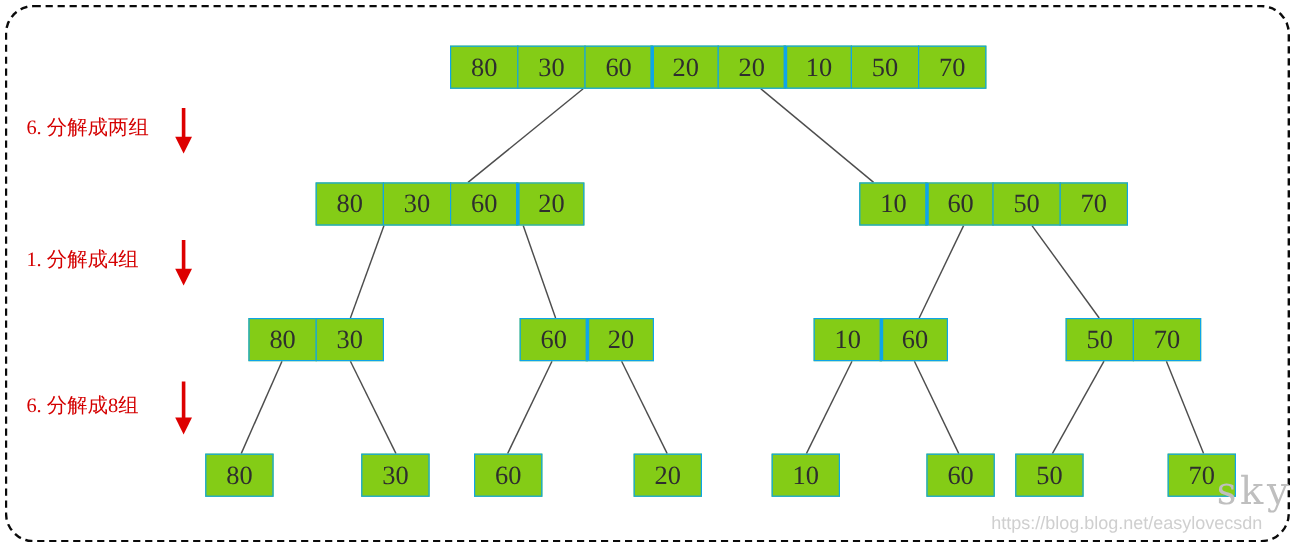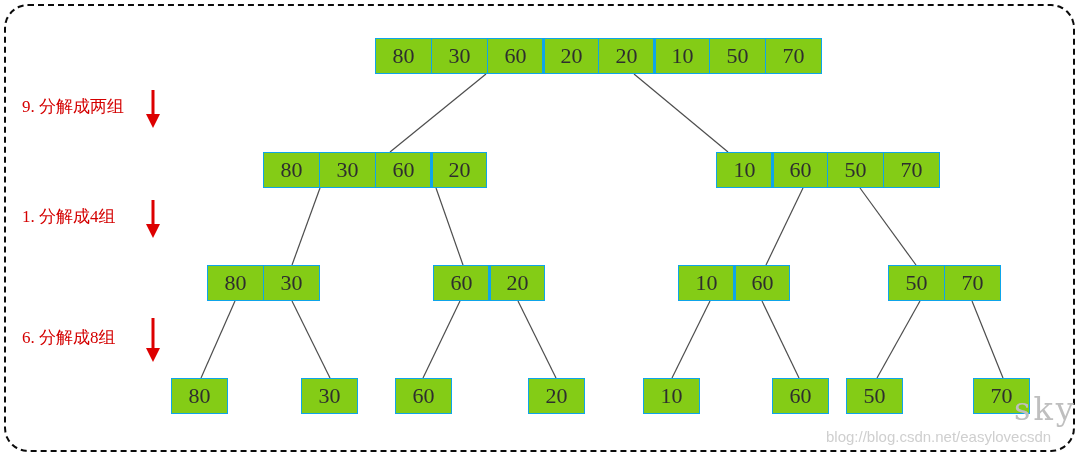--- a/index.html
+++ b/index.html
@@ -72,21 +72,21 @@
       <line x1="292" y1="301" x2="330" y2="378"></line>
       <line x1="460" y1="301" x2="423" y2="378"></line>
       <line x1="518" y1="301" x2="556" y2="378"></line>
       <line x1="710" y1="301" x2="672" y2="378"></line>
       <line x1="762" y1="301" x2="799" y2="378"></line>
       <line x1="920" y1="301" x2="877" y2="378"></line>
       <line x1="972" y1="301" x2="1003" y2="378"></line>
     </g>
   </svg>
 
-  <div class="step-label" style="left:22px; top:95px">9. 分解成两组</div>
+  <div class="step-label" style="left:22px; top:95px">6. 分解成两组</div>
   <svg class="down-arrow" style="left:145px; top:89px" width="16" height="40" xmlns="http://www.w3.org/2000/svg">
     <line x1="8" y1="1" x2="8" y2="26" stroke="#dd0000" stroke-width="3"></line>
     <polygon points="1,25 15,25 8,39" fill="#dd0000"></polygon>
   </svg>
 
   <div class="step-label" style="left:22px; top:205px">1. 分解成4组</div>
   <svg class="down-arrow" style="left:145px; top:199px" width="16" height="40" xmlns="http://www.w3.org/2000/svg">
     <line x1="8" y1="1" x2="8" y2="26" stroke="#dd0000" stroke-width="3"></line>
     <polygon points="1,25 15,25 8,39" fill="#dd0000"></polygon>
   </svg>
@@ -157,15 +157,15 @@
       <div class="cell">60</div>
     </div>
   <div class="row" style="left:846px; top:378px">
       <div class="cell">50</div>
     </div>
   <div class="row" style="left:973px; top:378px">
       <div class="cell">70</div>
     </div>
 
   <div class="watermark-name" style="left:1014px; top:390px">sky</div>
-  <div class="watermark-url" style="left:826px; top:428px">blog://blog.csdn.net/easylovecsdn</div>
+  <div class="watermark-url" style="left:826px; top:428px">https://blog.blog.net/easylovecsdn</div>
 
 </div>
 
 </body></html>

